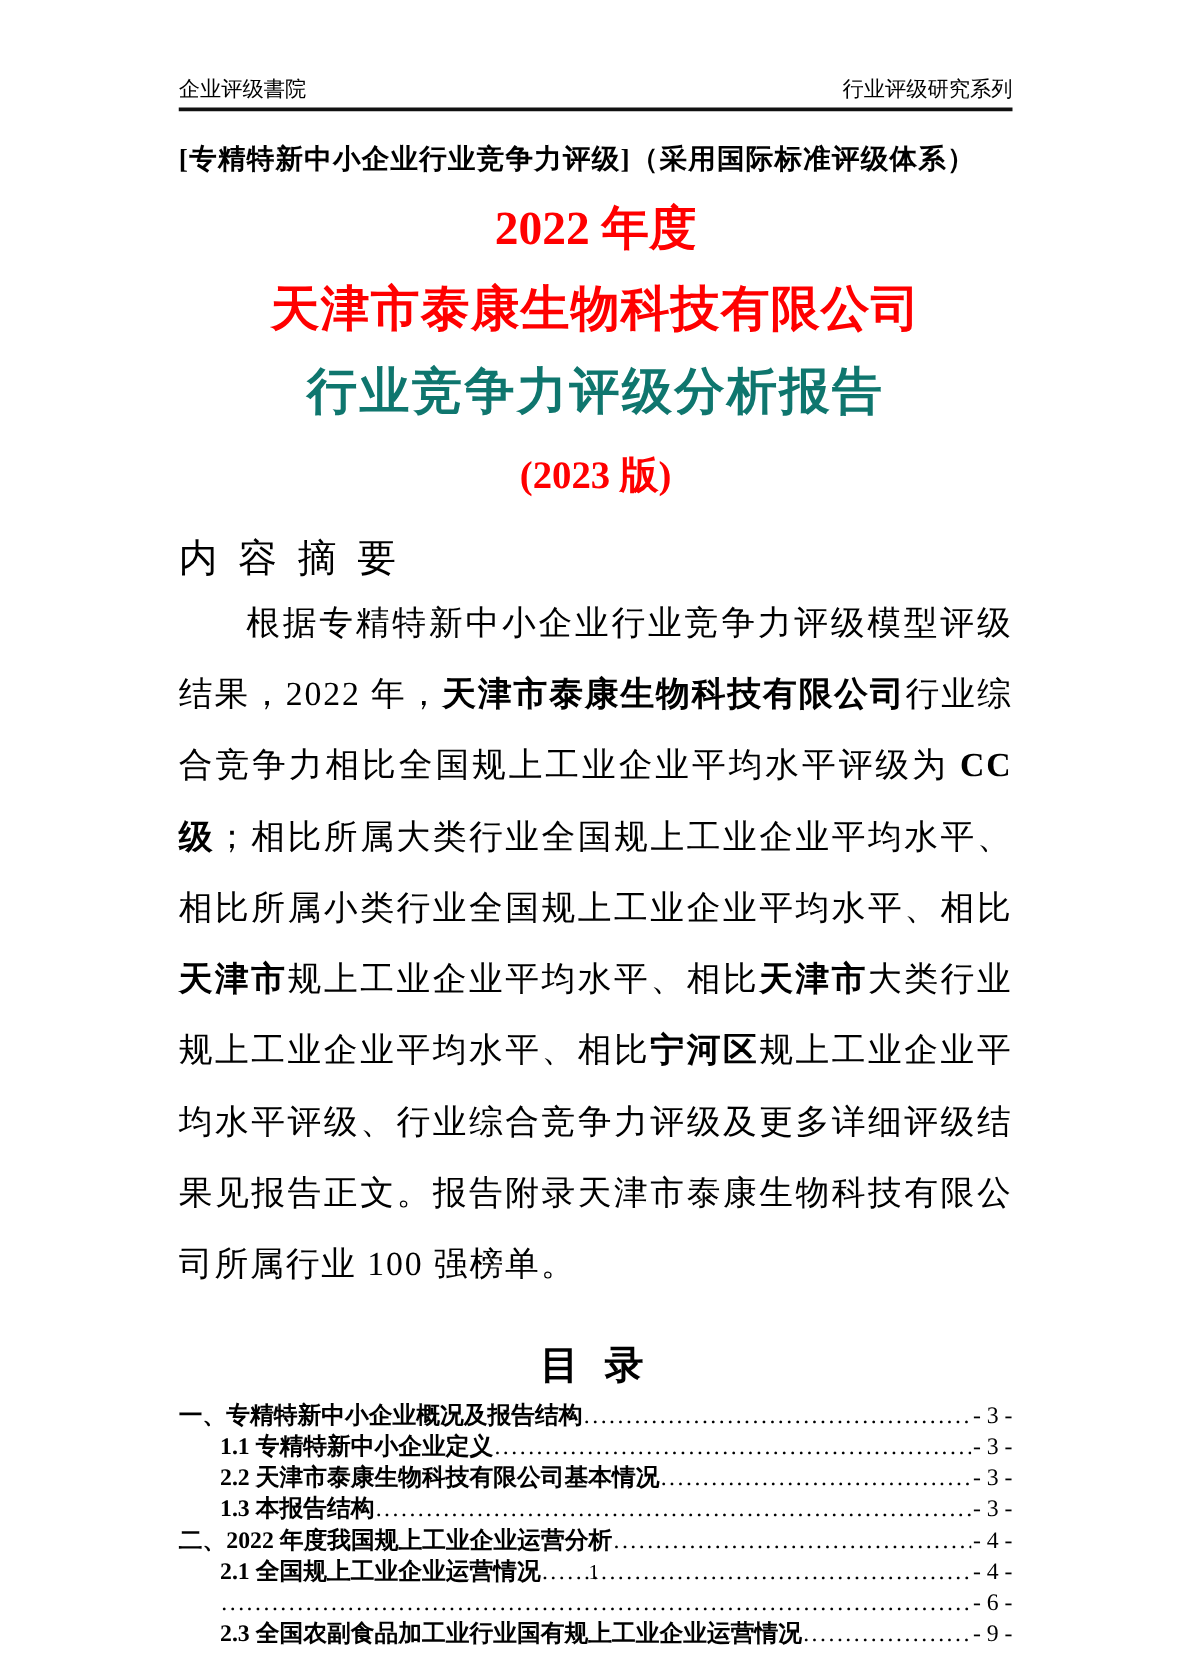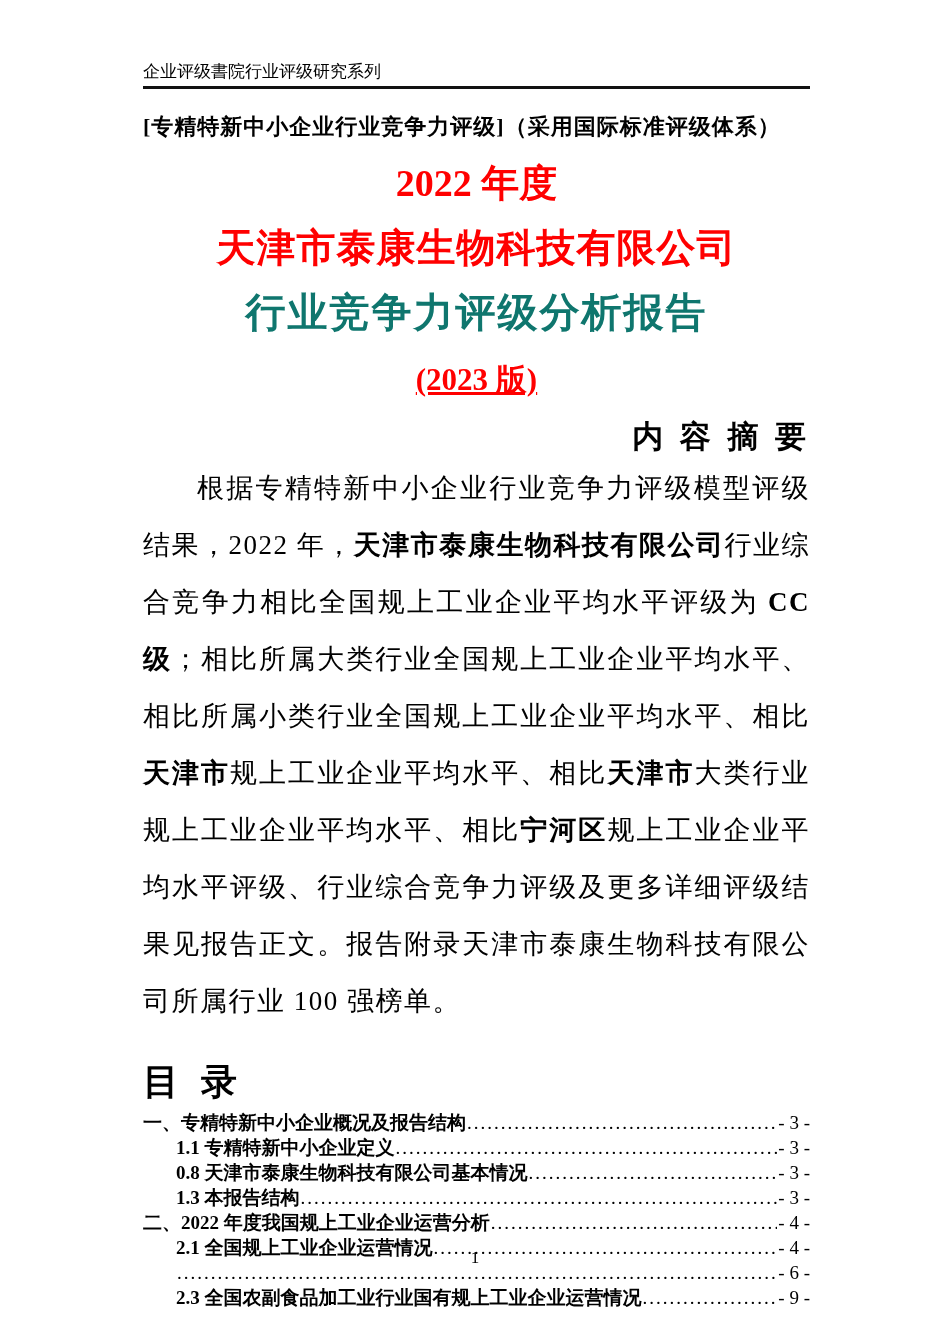--- a/index.html
+++ b/index.html
@@ -13,20 +13,21 @@
   }
   .page {
     position: relative;
     width: 950px; height: 1344px;
     padding: 62px 140px 0 143px;
     background: #ffffff;
   }
   
   .header-row {
     display: flex;
+    justify-content: space-between;
     align-items: flex-end;
     font-family: "Liberation Sans", "DejaVu Sans", sans-serif;
     font-size: 17px;
     line-height: 20px;
   }
   .header-rule {
     margin-top: 4px;
     border-top: 3px solid #111111;
     height: 0;
   }
@@ -39,43 +40,44 @@
     letter-spacing: 1px;
   }
   
   .titles { text-align: center; }
   .title-year   { margin-top: 18px; font-size: 38px; font-weight: bold; line-height: 46px; }
   .title-company{ margin-top: 18px; font-size: 39px; font-weight: bold; line-height: 48px; letter-spacing: 1px; }
   .title-report { margin-top: 17px; font-size: 40px; font-weight: bold; line-height: 48px; letter-spacing: 2px; }
   .title-edition{ margin-top: 24px; font-size: 31px; font-weight: bold; line-height: 38px; }
   
   .summary-heading {
-    margin-top: 20px;
-    text-align: right;
+    margin-top: 30px;
+    text-align: left;
     font-family: "Liberation Sans", "DejaVu Sans", sans-serif;
-    font-weight: bold;
+    font-weight: normal;
     font-size: 31px;
     line-height: 36px;
     letter-spacing: 4px;
   }
   .summary-paragraph {
     margin-top: 5px;
     font-size: 27px;
     line-height: 57px;
     text-align: justify;
     text-indent: 2em;
     letter-spacing: 1.5px;
   }
   .summary-paragraph b { font-weight: bold; }
   
   .toc-heading {
     margin-top: 34px;
+    text-align: center;
     font-family: "Liberation Sans", "DejaVu Sans", sans-serif;
     font-weight: bold;
-    font-size: 36px;
+    font-size: 31px;
     line-height: 36px;
     letter-spacing: 6px;
   }
   .toc { margin-top: 10px; }
   .toc-item {
     display: flex;
     align-items: center;
     font-size: 19px;
     line-height: 25px;
     font-weight: 600;
@@ -113,42 +115,42 @@
     </div>
     <div class="header-rule"></div>
   </header>
 
   <div class="note-line">[专精特新中小企业行业竞争力评级]（采用国际标准评级体系）</div>
 
   <div class="titles">
     <div class="title-year title-red" style="color: rgb(255, 0, 0); text-align: center;">2022 年度</div>
     <div class="title-company title-red" style="color: rgb(255, 0, 0);">天津市泰康生物科技有限公司</div>
     <div class="title-report title-red" style="color: #0f766e;">行业竞争力评级分析报告</div>
-    <div class="title-edition title-red" style="color: rgb(255, 0, 0); text-decoration: underline;">(2023 版)</div>
+    <div class="title-edition title-red" style="color: rgb(255, 0, 0);">(2023 版)</div>
   </div>
 
   <h3 class="summary-heading">内 容 摘 要</h3>
 
   <p class="summary-paragraph" id="summary-paragraph"><span>根据专精特新中小企业行业竞争力评级模型评级结果，2022 年，</span><b>天津市泰康生物科技有限公司</b><span>行业综合竞争力相比全国规上工业企业平均水平评级为 </span><b>CC 级</b><span>；相比所属大类行业全国规上工业企业平均水平、相比所属小类行业全国规上工业企业平均水平、相比</span><b>天津市</b><span>规上工业企业平均水平、相比</span><b>天津市</b><span>大类行业规上工业企业平均水平、相比</span><b>宁河区</b><span>规上工业企业平均水平评级、行业综合竞争力评级及更多详细评级结果见报告正文。报告附录天津市泰康生物科技有限公司所属行业 100 强榜单。</span></p>
 
   <h3 class="toc-heading">目 录</h3>
 
   <nav class="toc" id="toc">
       <div class="toc-item lvl1">
         <span class="toc-label">一、专精特新中小企业概况及报告结构</span>
         <span class="toc-dots">............................................................................................................................................</span>
         <span class="toc-page">- 3 -</span>
       </div>
       <div class="toc-item lvl2">
         <span class="toc-label">1.1 专精特新中小企业定义</span>
         <span class="toc-dots">............................................................................................................................................</span>
         <span class="toc-page">- 3 -</span>
       </div>
       <div class="toc-item lvl2">
-        <span class="toc-label">0.8 天津市泰康生物科技有限公司基本情况</span>
+        <span class="toc-label">2.2 天津市泰康生物科技有限公司基本情况</span>
         <span class="toc-dots">............................................................................................................................................</span>
         <span class="toc-page">- 3 -</span>
       </div>
       <div class="toc-item lvl2">
         <span class="toc-label">1.3 本报告结构</span>
         <span class="toc-dots">............................................................................................................................................</span>
         <span class="toc-page">- 3 -</span>
       </div>
       <div class="toc-item lvl1">
         <span class="toc-label">二、2022 年度我国规上工业企业运营分析</span>

